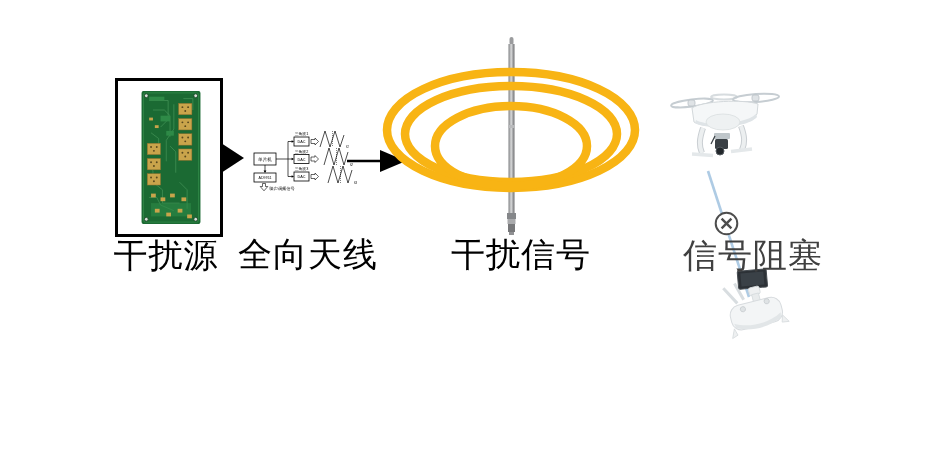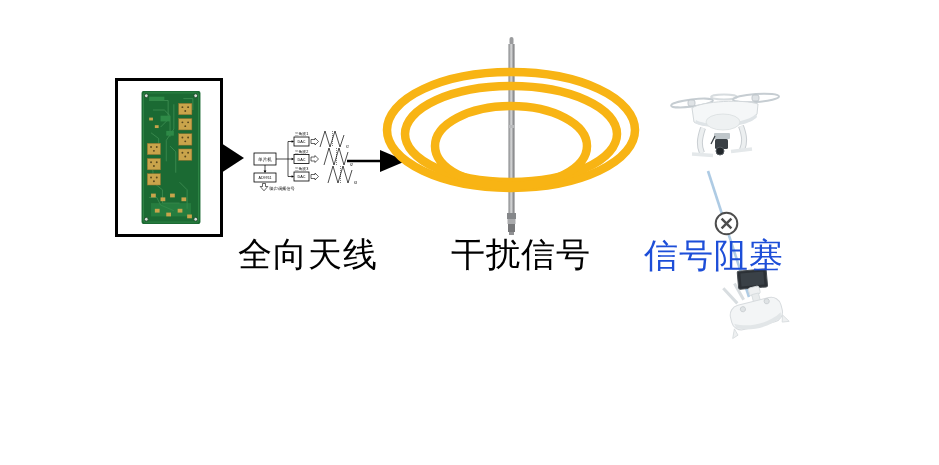--- a/index.html
+++ b/index.html
@@ -93,20 +93,21 @@
       </g>
 
       <g fill="#d8e0d8" stroke="#0d3a1b" stroke-width="0.8">
         <circle cx="5" cy="5" r="2"></circle>
           <circle cx="57" cy="5" r="2"></circle>
         <circle cx="5" cy="135" r="2"></circle>
           <circle cx="57" cy="135" r="2"></circle>
       </g>
     </svg>
   </div>
+  <div class="stage-label" style="left:166px;top:239px">干扰源</div>
 
   <div class="arrow-tri" style="left:221px;top:143px"></div>
 
   <svg class="abs" style="left:248px;top:127px" width="112" height="70" viewBox="0 0 112 70">
 
     <rect x="6" y="26" width="22" height="12" fill="#fff" stroke="#000" stroke-width="0.8"></rect>
     <text x="17" y="33.8" font-size="4.6" text-anchor="middle" fill="#000">单片机</text>
 
     <line x1="17" y1="38" x2="17" y2="45" stroke="#000" stroke-width="0.7"></line>
     <polygon points="17,46 15.6,43.5 18.4,43.5" fill="#000"></polygon>
@@ -247,15 +248,15 @@
       <path d="M60,53 L65,61 L58,60 Z" fill="#eef0f1" stroke="#d7dbde" stroke-width="0.8"></path>
     </g>
   </svg>
 
   <svg class="abs" style="left:713px;top:210px" width="27" height="27" viewBox="0 0 27 27">
     <circle cx="13.5" cy="13.5" r="10.8" fill="#ffffff" stroke="#4D4D4D" stroke-width="2"></circle>
     <line x1="8.6" y1="8.6" x2="18.4" y2="18.4" stroke="#4D4D4D" stroke-width="2.4"></line>
     <line x1="18.4" y1="8.6" x2="8.6" y2="18.4" stroke="#4D4D4D" stroke-width="2.4"></line>
   </svg>
 
-  <div class="stage-label" style="left:714px;top:239px;color:#1d4ed8">信号阻塞</div>
+  <div class="stage-label" style="left:753px;top:239px;color:#404040">信号阻塞</div>
 
 </div>
 
 </body></html>

